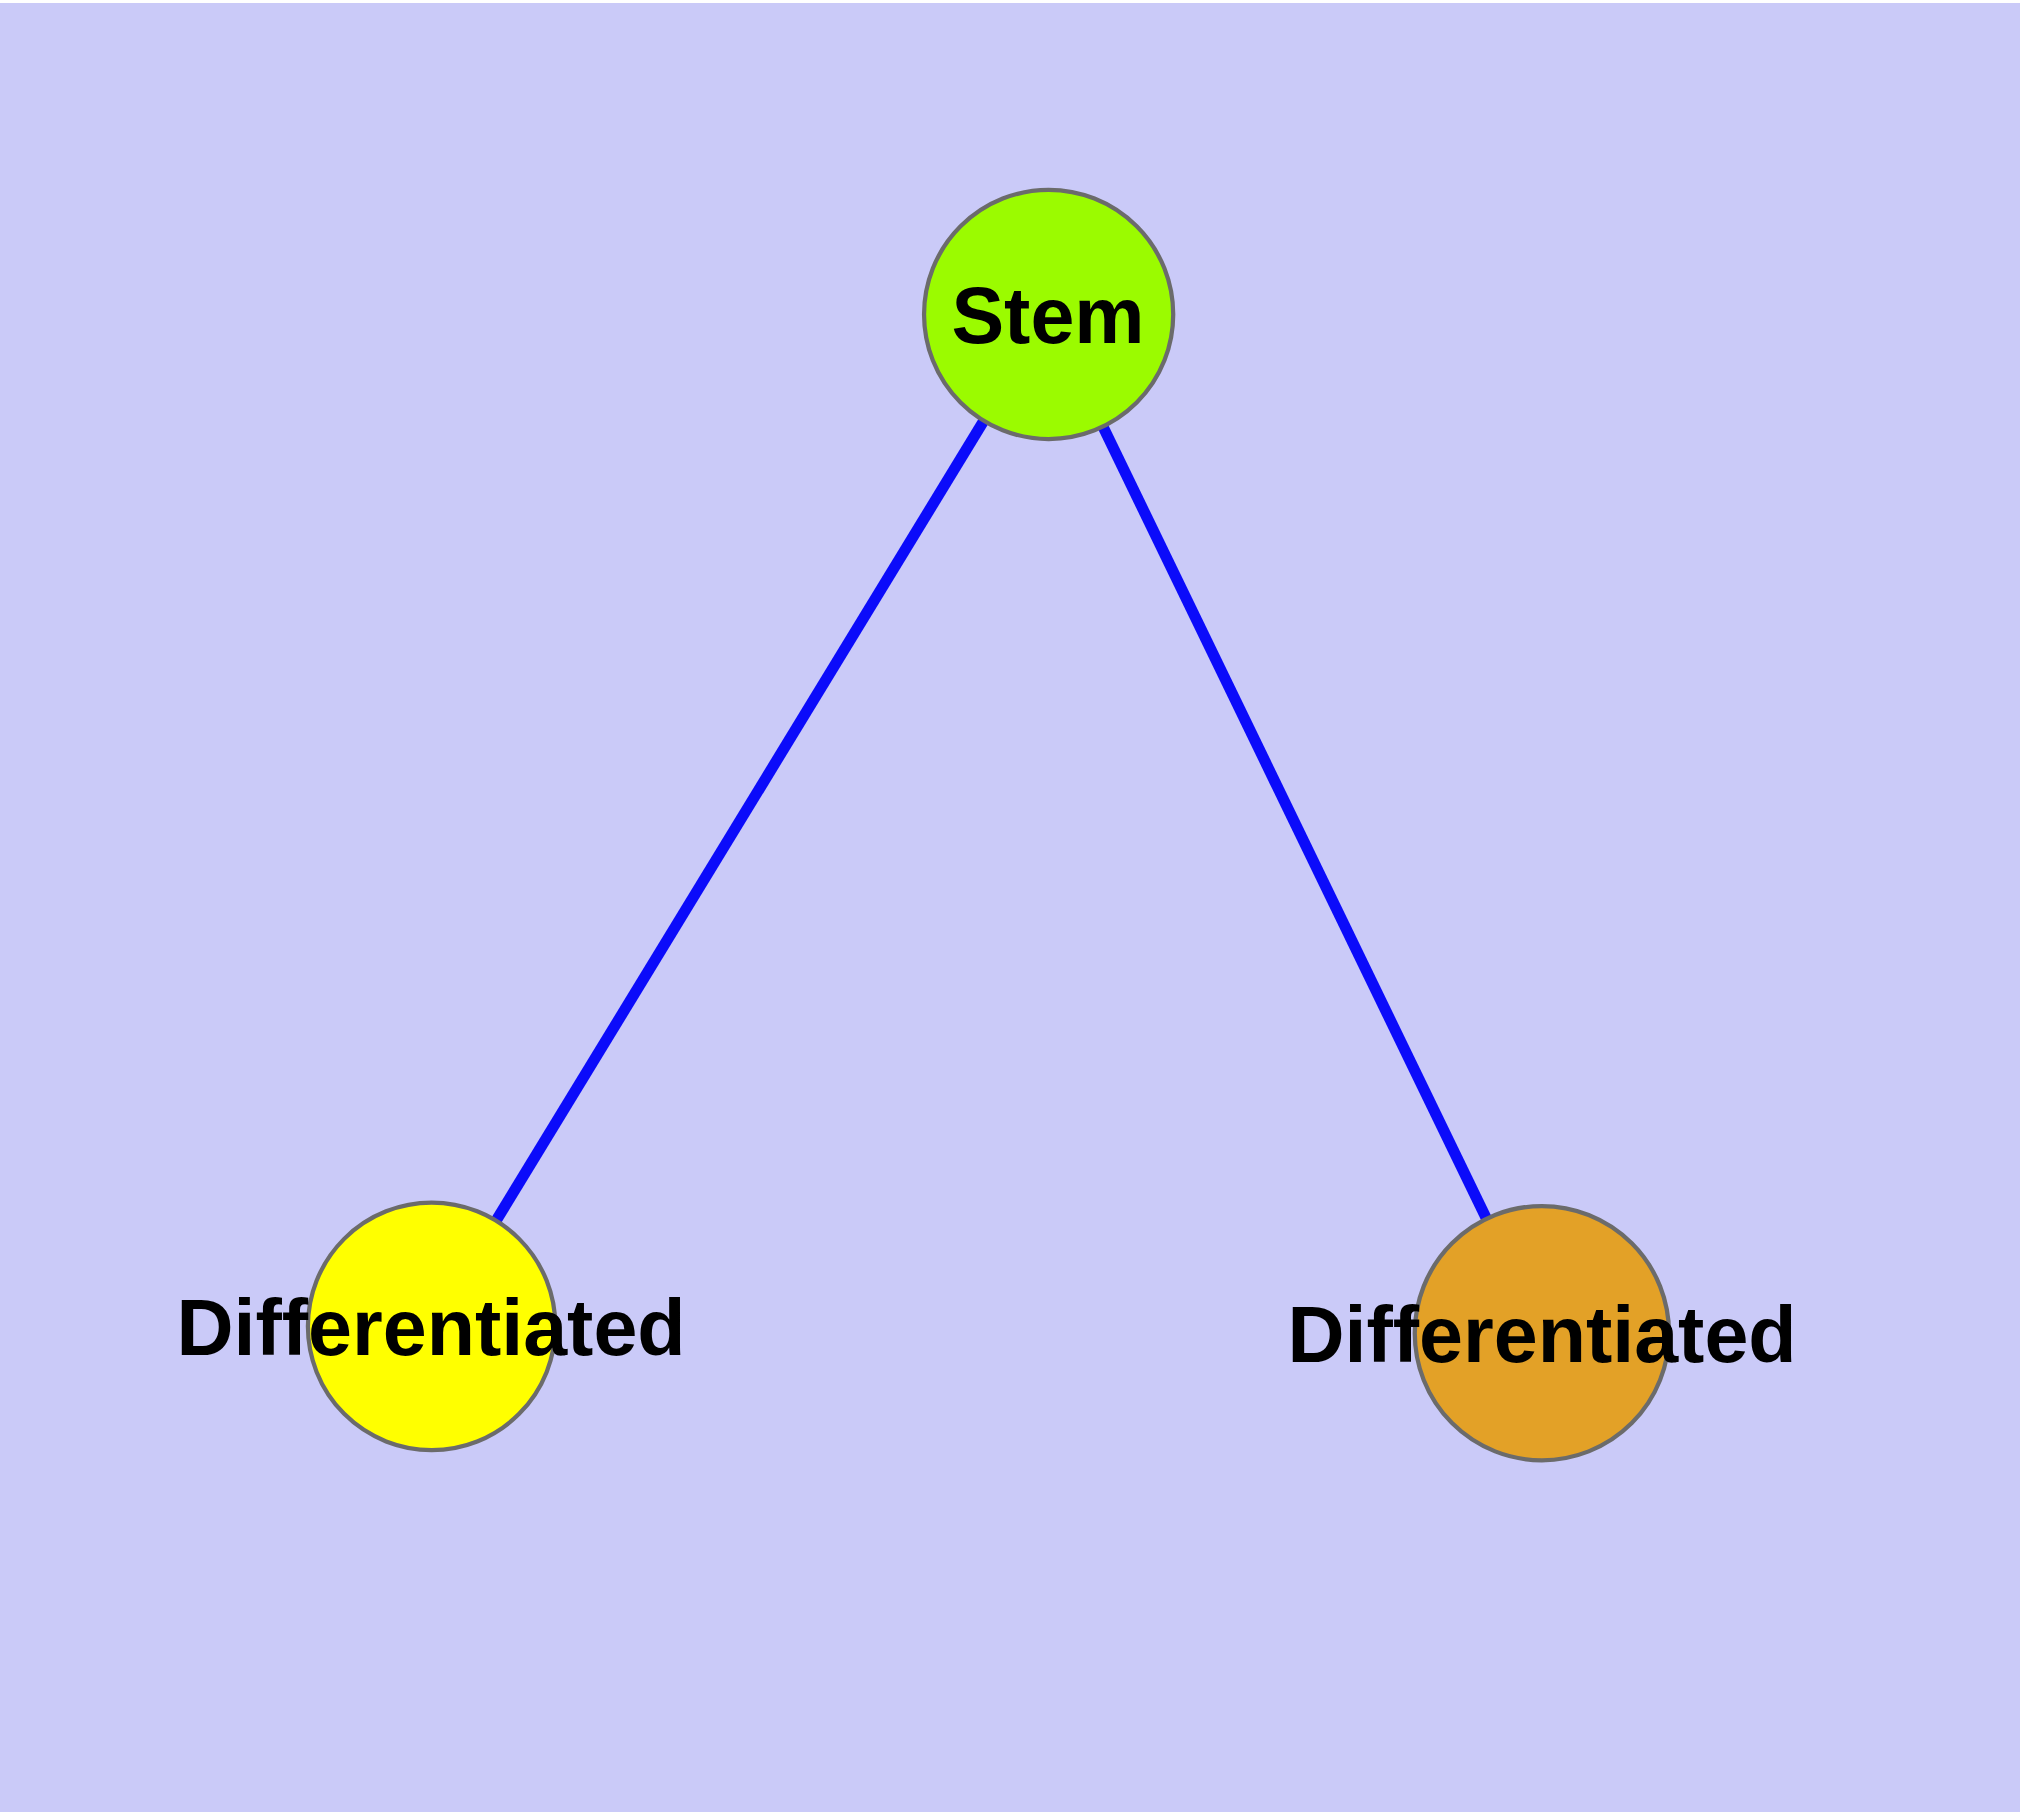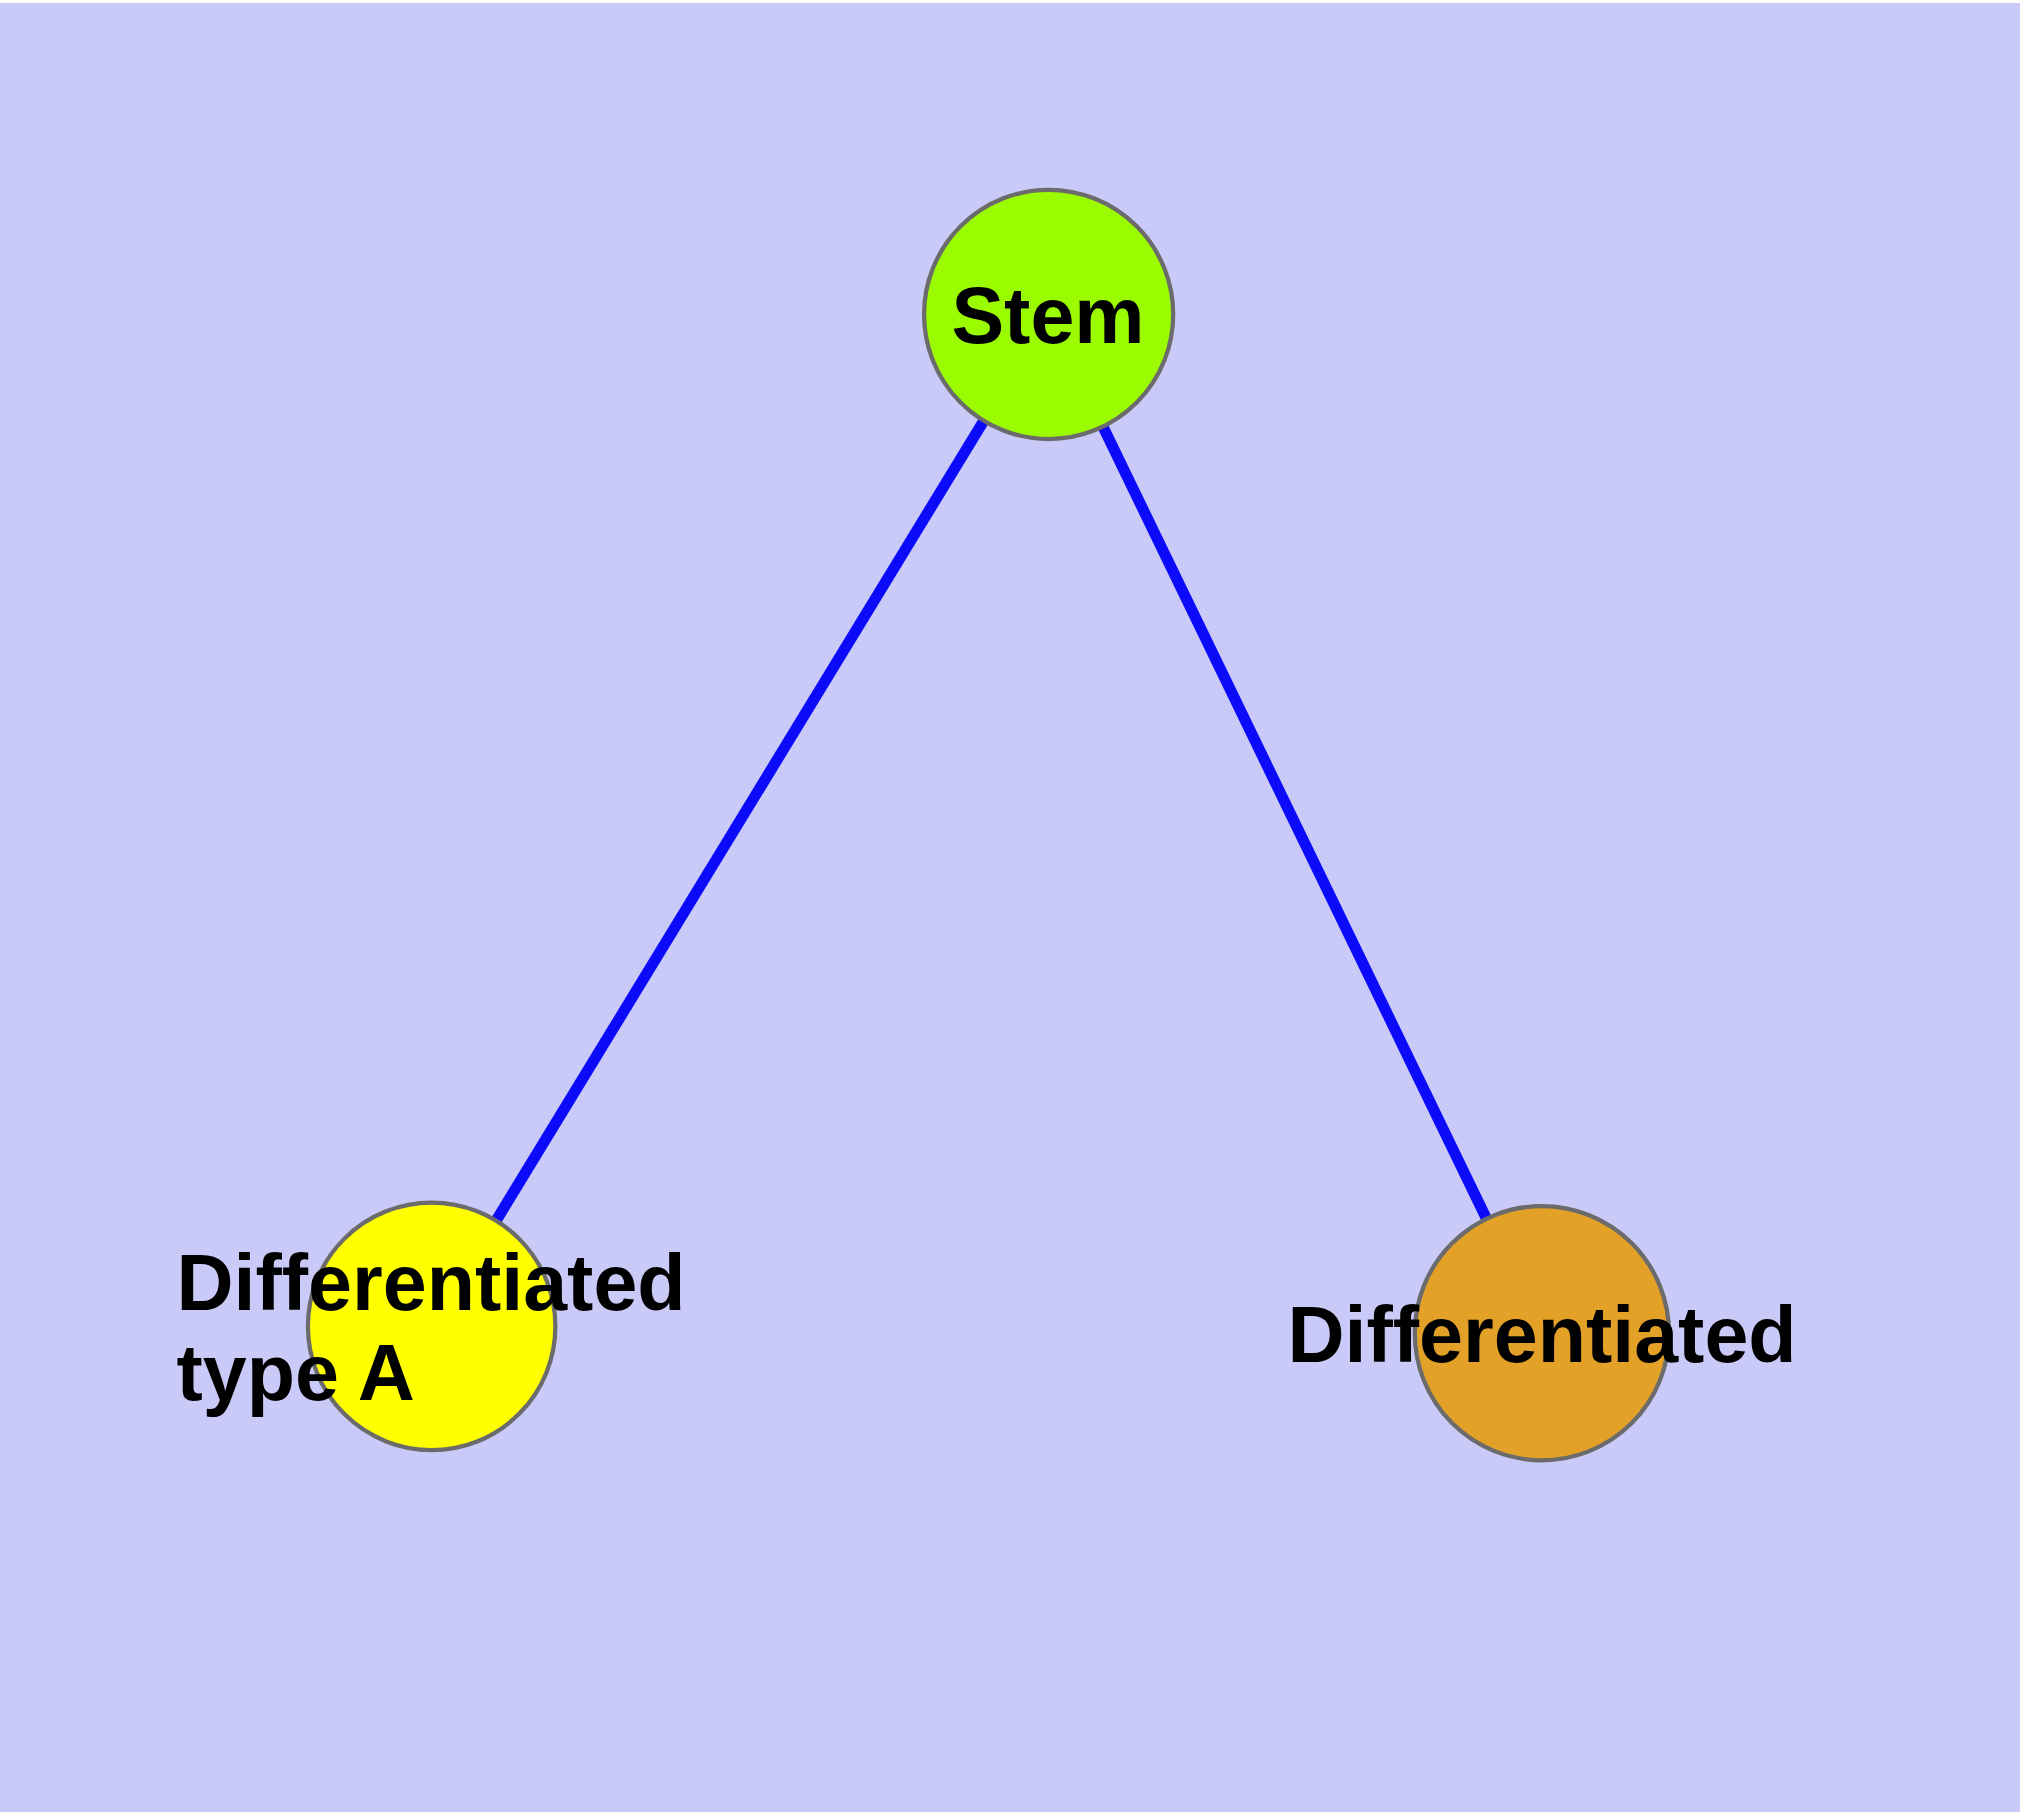--- a/index.html
+++ b/index.html
@@ -23,21 +23,21 @@
   svg.graph-canvas {
     position: absolute;
     top: 0; left: 0;
     width: 2021px;
     height: 1812px;
     display: block;
   }
   .node-label {
     position: absolute;
     transform: translate(-50%, -50%);
-    text-align: left;
+    text-align: right;
     font-size: 79px;
     font-weight: 700;
     line-height: 90px;
     color: #000000;
     white-space: nowrap;
     z-index: 3;
     pointer-events: none;
   }
   .node-label .label-line {
     display: block;
@@ -57,19 +57,18 @@
   <circle cx="509" cy="1565" r="146" fill="#FFFF00" stroke="#6B6B6B" stroke-width="5"></circle>
   <circle cx="1819" cy="1573" r="150" fill="#E3A127" stroke="#6B6B6B" stroke-width="5"></circle>
 </svg>
 
 <div class="node-label" style="left: 1048px; top: 316px;">
   <span class="label-line">Stem</span>
 </div>
 
 <div class="node-label" style="left: 431px; top: 1328px;">
   <span class="label-line">Differentiated</span>
-  <span class="label-line">type A</span>
 </div>
 
 <div class="node-label" style="left: 1542px; top: 1335px;">
   <span class="label-line">Differentiated</span>
 </div>
 
 
 </body></html>

